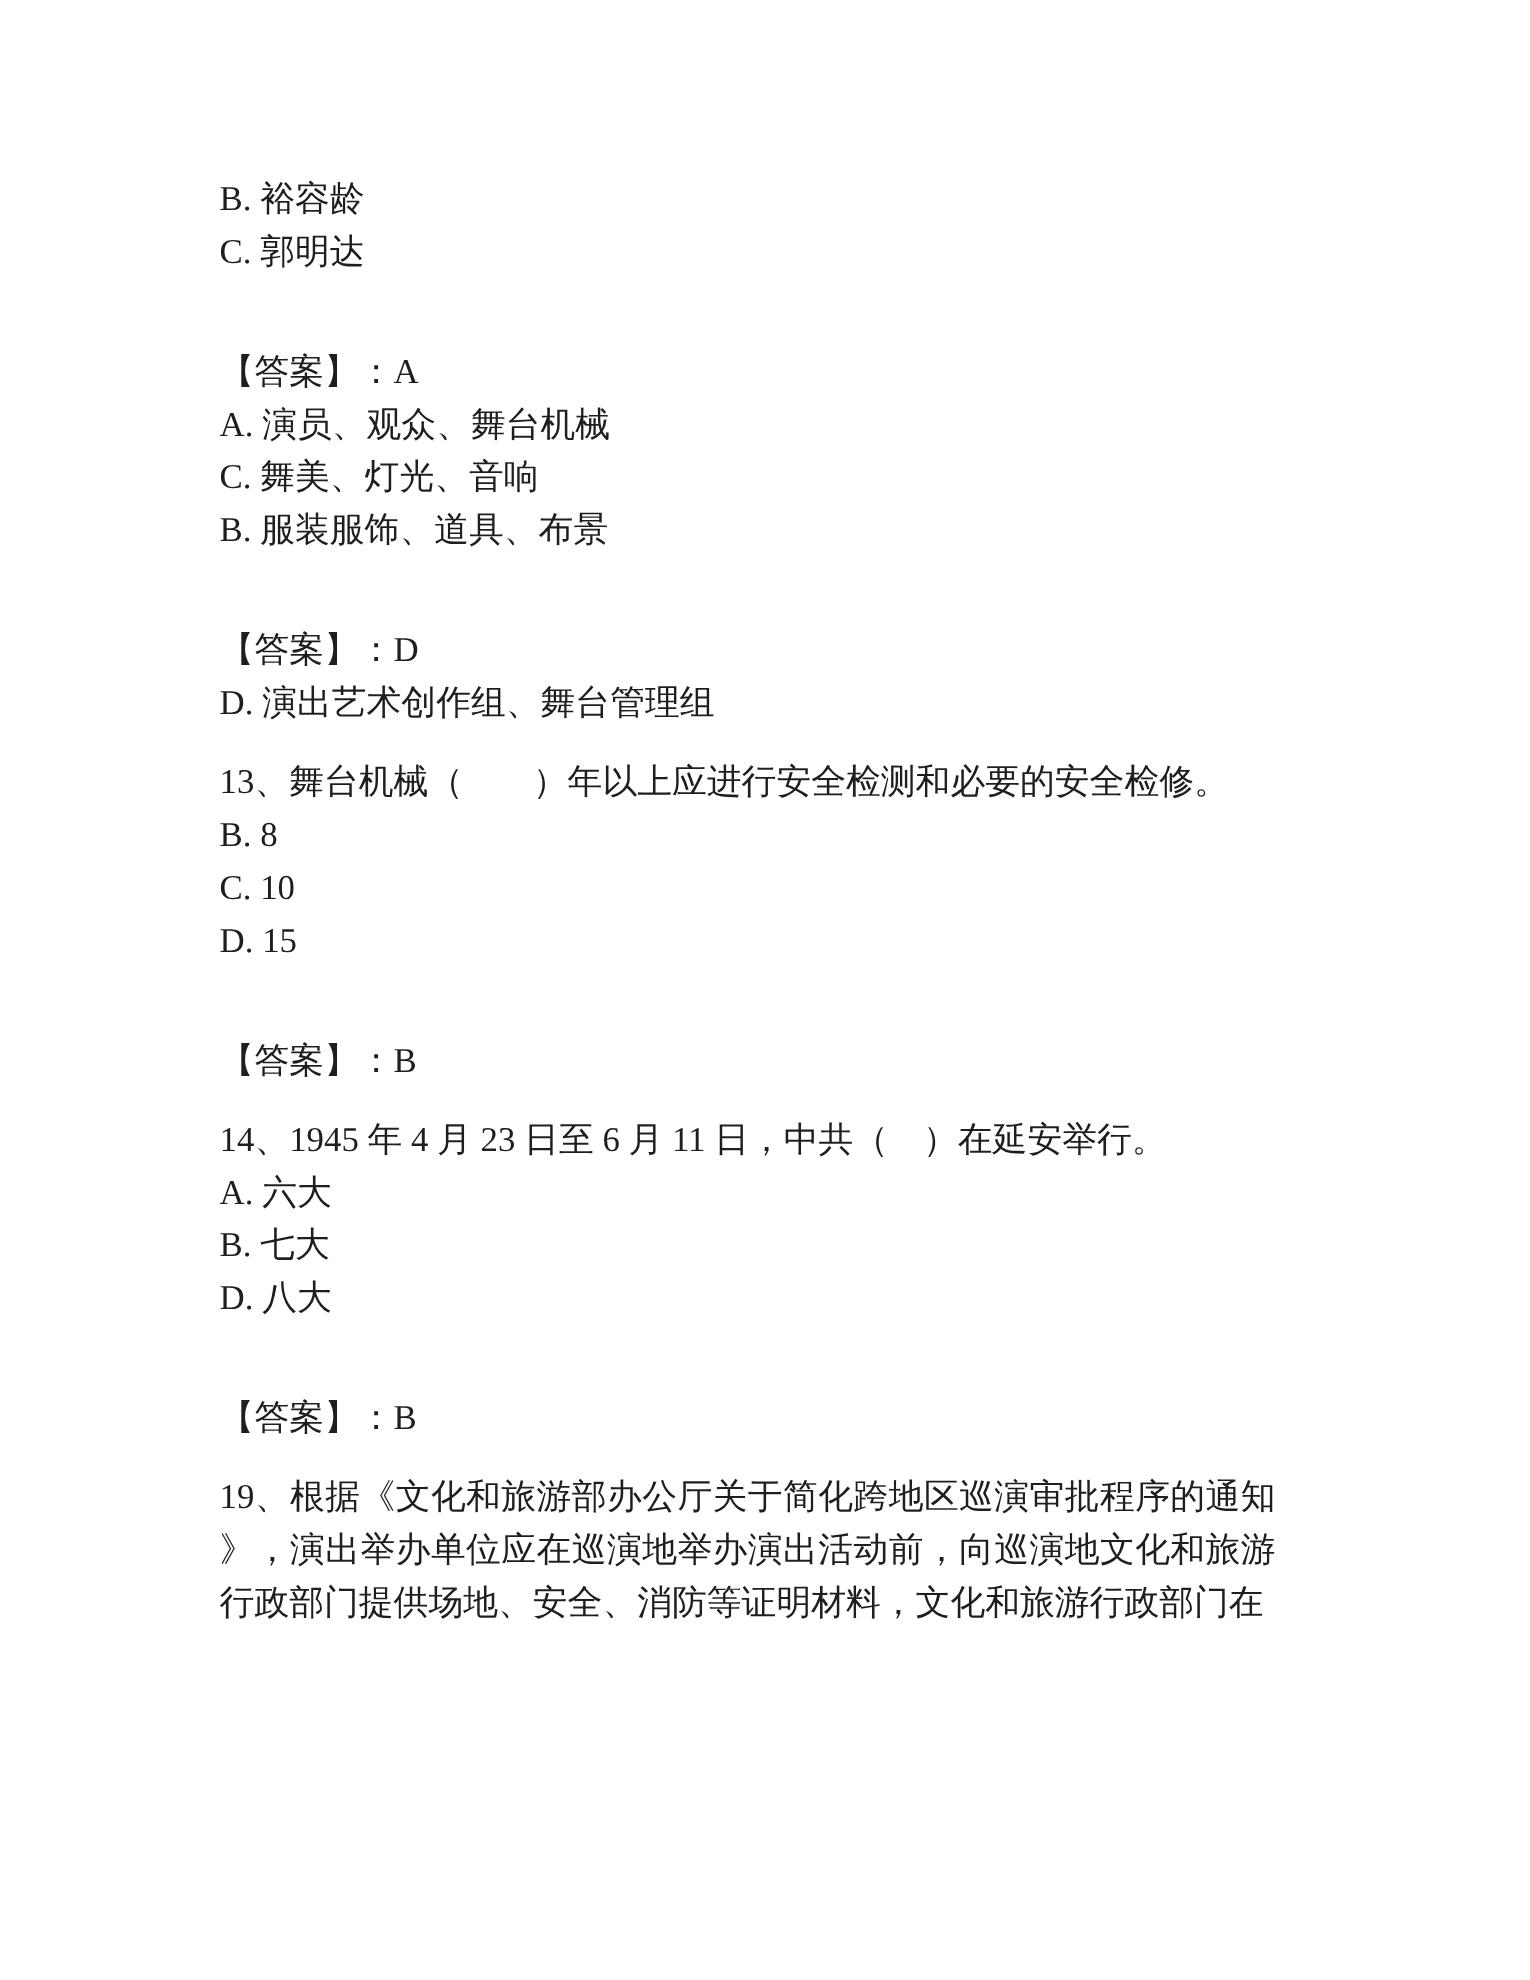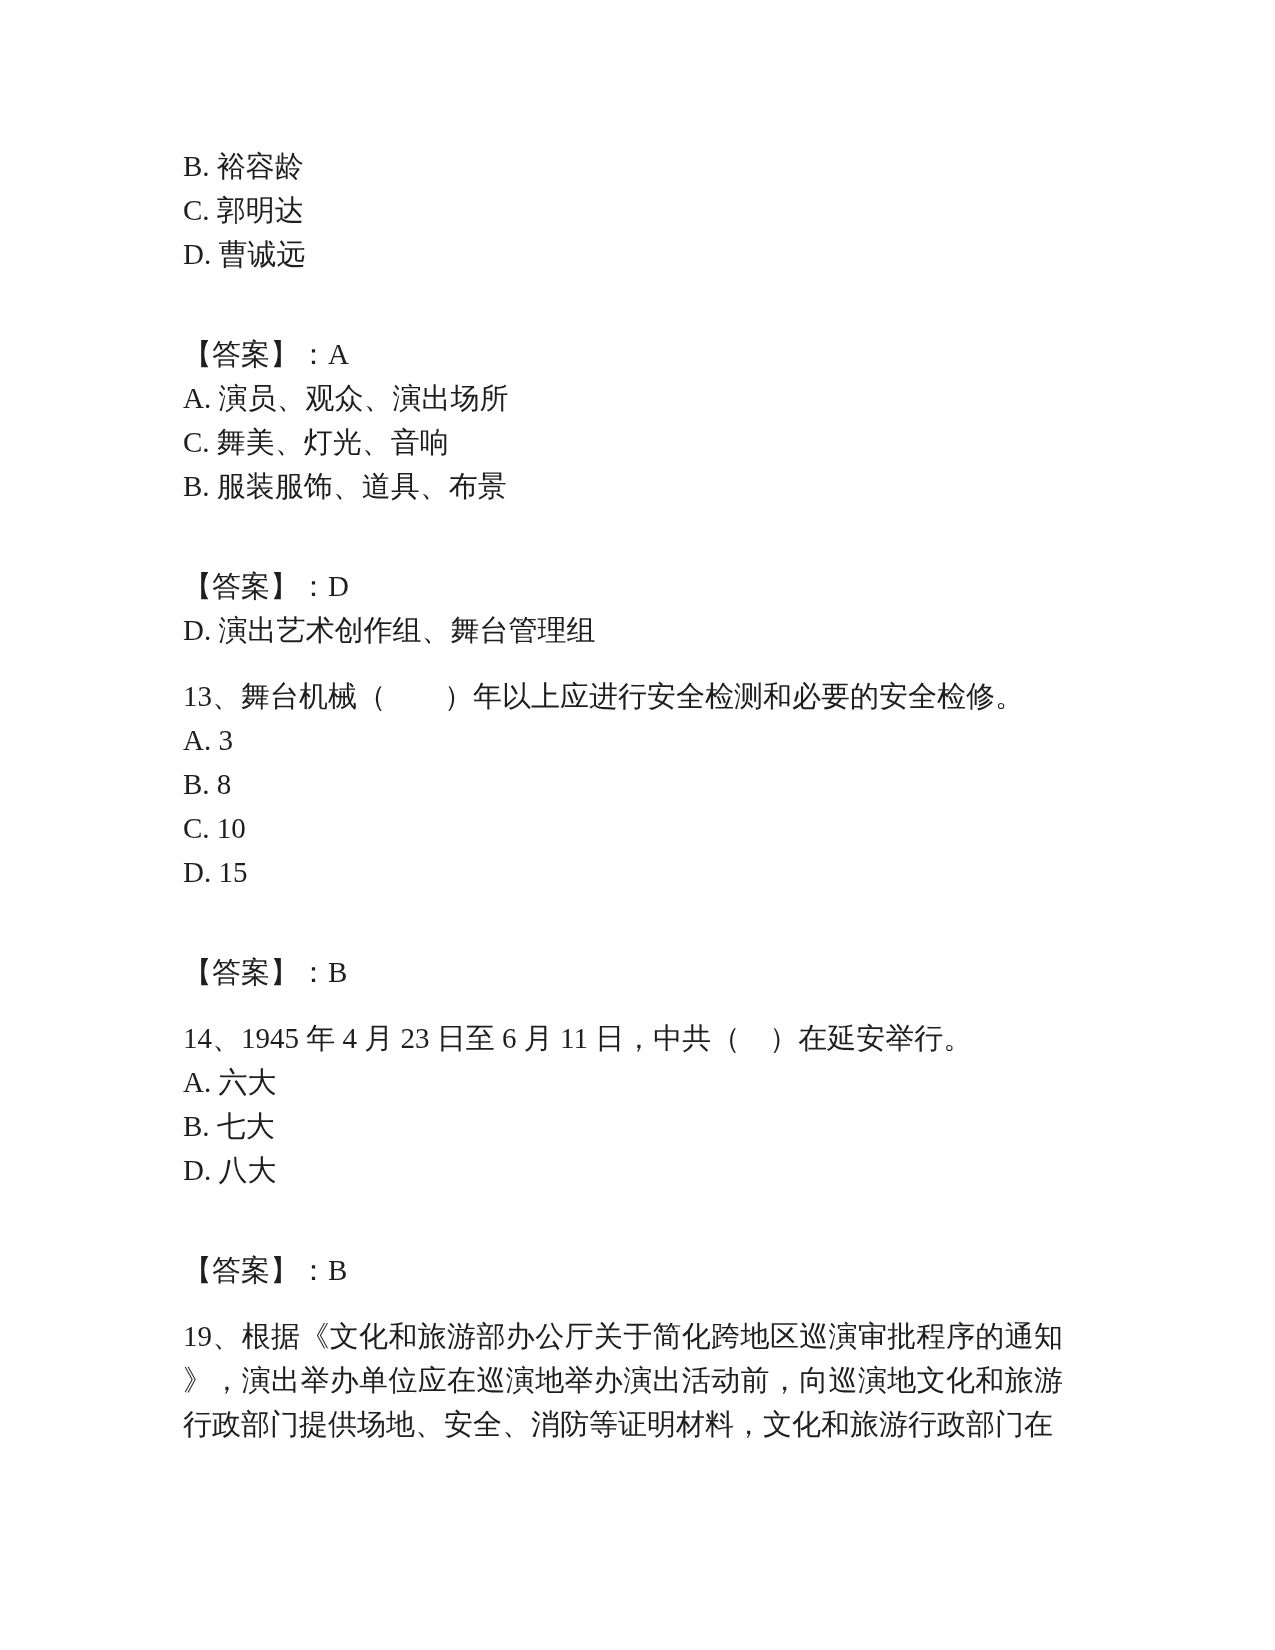--- a/index.html
+++ b/index.html
@@ -39,35 +39,33 @@
   }
 </style>
 </head>
 <body>
 
 <div class="page">
 
   <section>
     <div class="line">B. 裕容龄</div>
     <div class="line">C. 郭明达</div>
-    <div class="line">D. 曹诚远</div>
     <div class="line answer-line">【答案】：A</div>
   </section>
 
   <section>
-    <div class="line">A. 演员、观众、演出场所</div>
+    <div class="line">A. 演员、观众、舞台机械</div>
     <div class="line">C. 舞美、灯光、音响</div>
     <div class="line">B. 服装服饰、道具、布景</div>
     <div class="line answer-line">【答案】：D</div>
     <div class="line">D. 演出艺术创作组、舞台管理组</div>
   </section>
 
   <section>
     <div class="line stem-after-answer">13、舞台机械（　　）年以上应进行安全检测和必要的安全检修。</div>
-    <div class="line">A. 3</div>
     <div class="line">B. 8</div>
     <div class="line">C. 10</div>
     <div class="line">D. 15</div>
     <div class="line answer-line">【答案】：B</div>
   </section>
 
   <section>
     <div class="line stem-after-answer">14、1945 年 4 月 23 日至 6 月 11 日，中共（　）在延安举行。</div>
     <div class="line">A. 六大</div>
     <div class="line">B. 七大</div>

